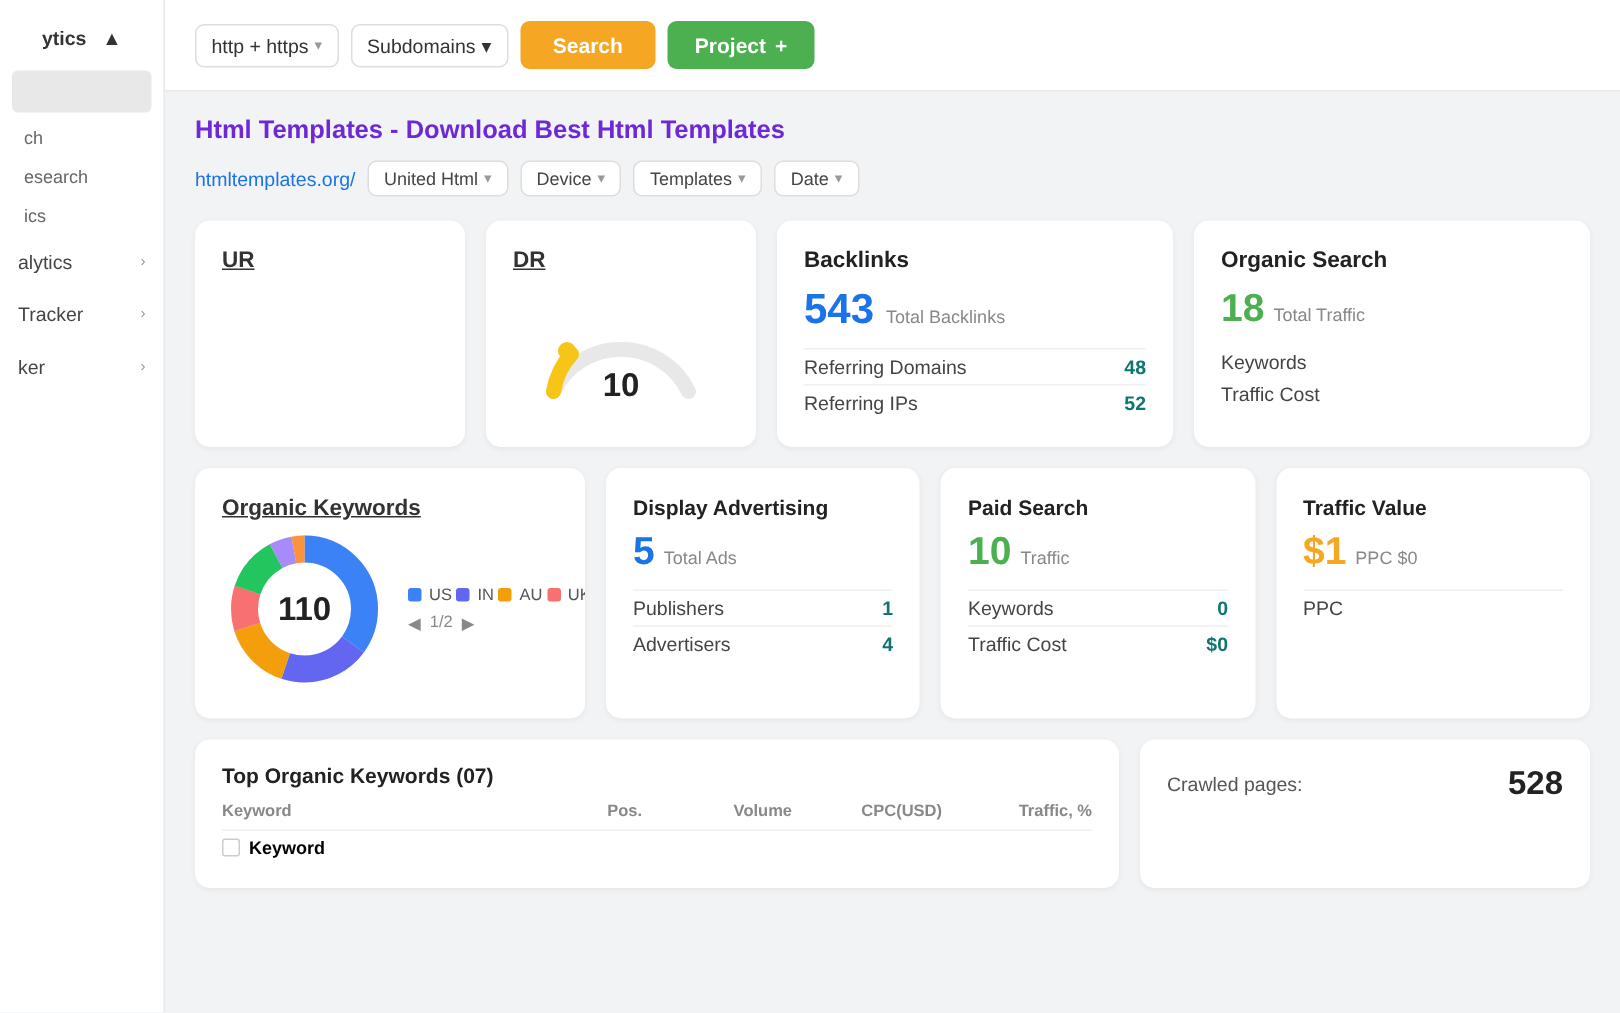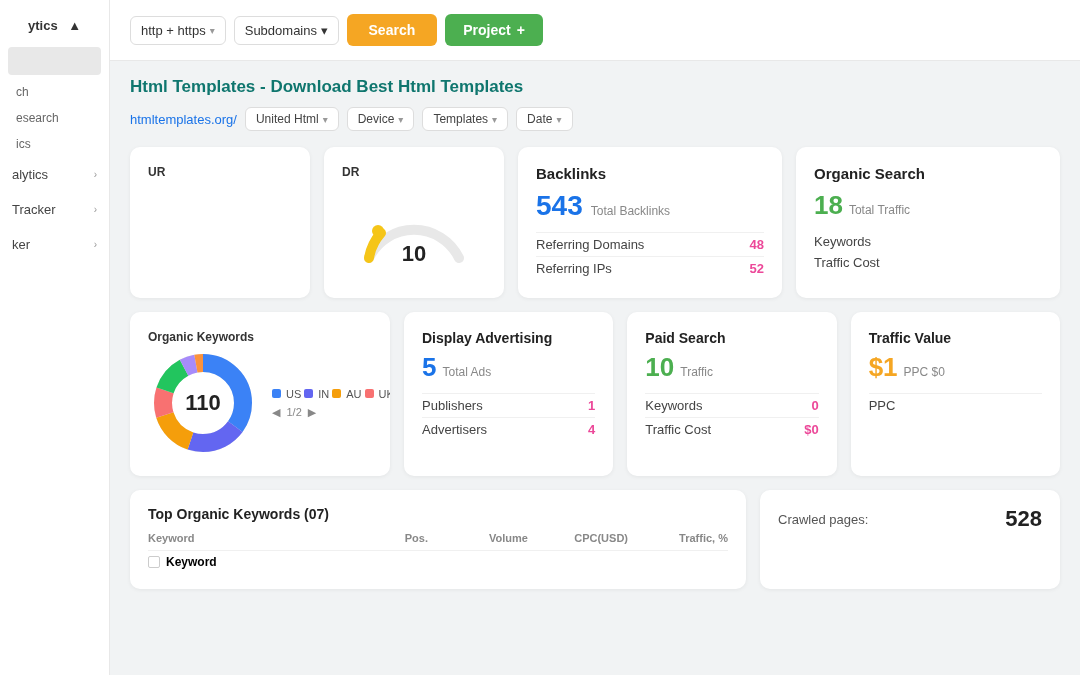--- a/index.html
+++ b/index.html
@@ -127,21 +127,21 @@
     
     .content {
       flex: 1;
       overflow-y: auto;
       padding: 16px 20px;
     }
 
     .page-title {
       font-size: 17px;
       font-weight: 700;
-      color: #0f766e;
+      color: #6d28d9;
       margin-bottom: 10px;
     }
 
     .filter-bar {
       display: flex;
       align-items: center;
       gap: 8px;
       margin-bottom: 16px;
       flex-wrap: wrap;
     }
@@ -174,24 +174,25 @@
     .card {
       background: #fff;
       border-radius: 10px;
       padding: 18px;
       flex: 1;
       box-shadow: 0 1px 4px rgba(0,0,0,0.06);
       min-width: 0;
       overflow: hidden;
     }
     .card-label {
-      font-size: 12px;
+      font-size: 15px;
       font-weight: 600;
       color: #333;
       margin-bottom: 4px;
+      text-decoration: underline;
     }
 
     
     .gauge-container {
       display: flex;
       align-items: center;
       justify-content: center;
       position: relative;
       height: 90px;
     }
@@ -217,21 +218,21 @@
     }
     .stat-row {
       display: flex;
       justify-content: space-between;
       align-items: center;
       padding: 4px 0;
       font-size: 13px;
       color: #444;
       border-top: 1px solid #f0f0f0;
     }
-    .stat-val { font-weight: 600; color: #ec4899; }
+    .stat-val { font-weight: 600; color: #0f766e; }
 
     
     .organic-big {
       font-size: 26px;
       font-weight: 700;
       color: #4caf50;
       display: inline-block;
       margin-right: 6px;
     }
     .organic-sub {

